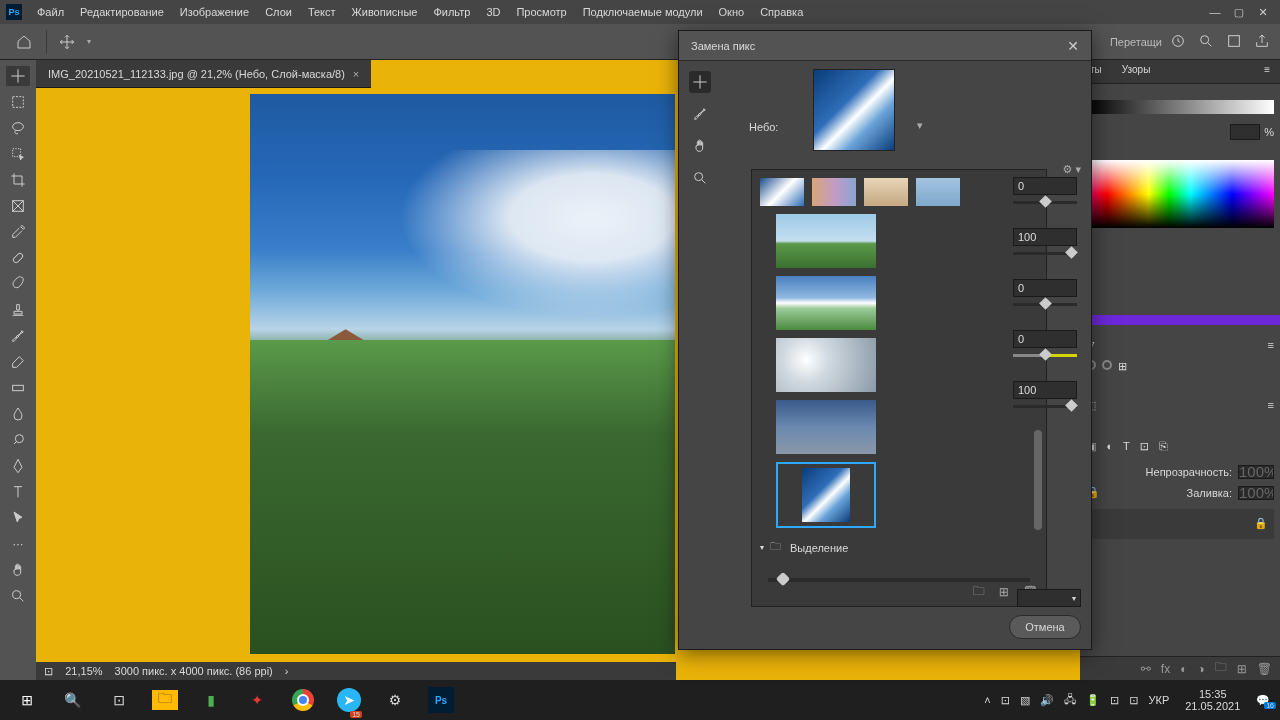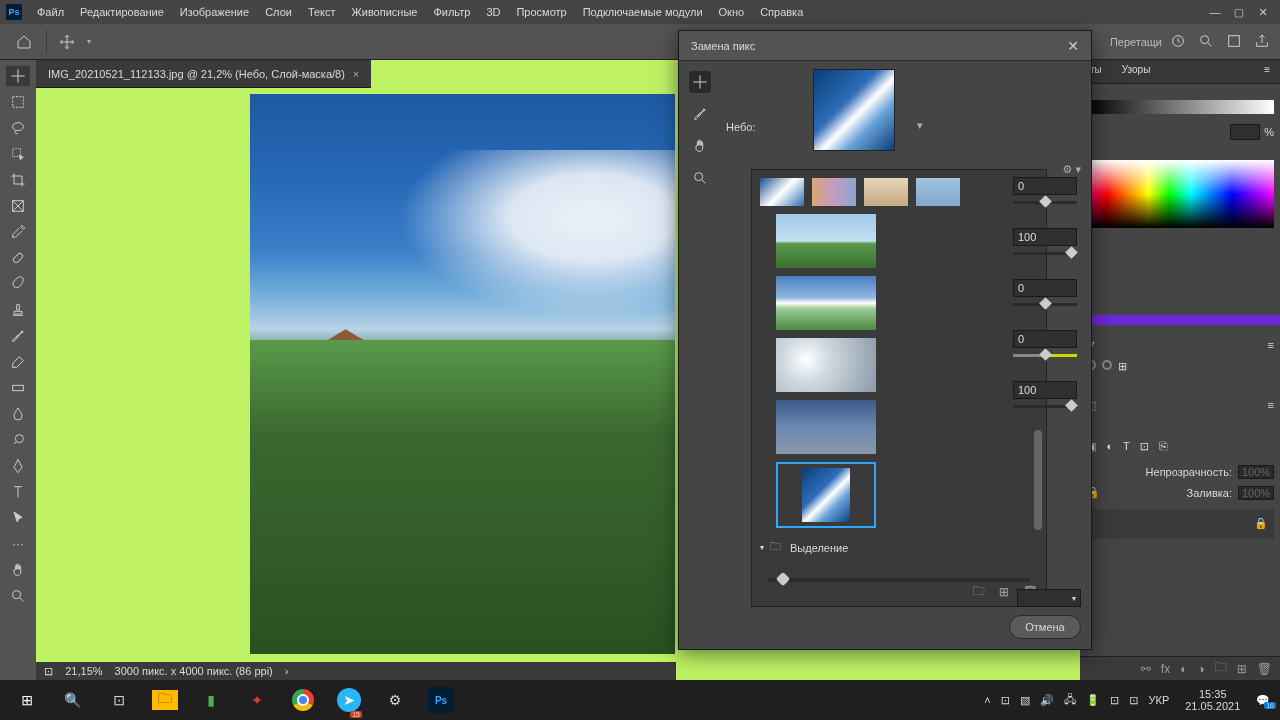--- a/index.html
+++ b/index.html
@@ -13,54 +13,54 @@
 .options-bar .home-icon{width:28px;height:28px;display:flex;align-items:center;justify-content:center}
 .options-bar .divider{width:1px;height:24px;background:#3a3a3a}
 .options-bar .move-tool{width:24px;height:24px;display:flex;align-items:center;justify-content:center}
 .options-bar .spacer{flex:1}
 .options-bar .ctr-text{color:#bbb}
 .options-bar .right-icons{display:flex;gap:12px;align-items:center}
 .main{position:absolute;top:60px;left:0;right:0;bottom:40px;display:flex}
 .tools{width:36px;background:#535353;display:flex;flex-direction:column;align-items:center;padding-top:6px;gap:6px}
 .tools .tool{width:24px;height:20px;display:flex;align-items:center;justify-content:center;cursor:default;color:#ccc}
 .tools .tool.active{background:#3a3a3a}
-.doc-area{flex:1;background:#bef264;position:relative;overflow:hidden}
+.doc-area{flex:1;background:#eab308;position:relative;overflow:hidden}
 .doc-tab{height:28px;background:#3a3a3a;display:flex;align-items:center;padding:0 12px;gap:8px;width:fit-content;border-bottom:1px solid #1a1a1a}
 .doc-tab .close{color:#aaa;cursor:default}
 .canvas-wrap{position:absolute;top:28px;left:0;right:0;bottom:0;display:flex;align-items:flex-start;justify-content:flex-start;overflow:hidden}
 .canvas{margin-left:214px;margin-top:6px;width:425px;height:560px;background:linear-gradient(to bottom,#1e5aa0 0%,#2668b8 15%,#3a7fc9 28%,#6da9d9 35%,#b8d4e8 42%,#3a7234 48%,#4a8a3e 60%,#3a6830 100%);position:relative;overflow:hidden}
 .canvas .cloud{position:absolute;top:10%;right:0;width:65%;height:30%;background:radial-gradient(ellipse at 70% 40%,#fff 0%,#f0f4f8 30%,transparent 70%);opacity:0.9}
 .canvas .trees{position:absolute;top:44%;left:0;right:0;bottom:0;background:linear-gradient(to bottom,#5a9a4a 0%,#3a6830 30%,#2a5020 100%)}
 .canvas .roof{position:absolute;top:42%;left:5%;width:35%;height:8%;background:#8b5a3c;clip-path:polygon(0 100%,50% 0,100% 100%)}
 .right-panels{width:200px;background:#6d28d9;display:flex;flex-direction:column}
 .panel-tabs{height:24px;display:flex;background:#383838;border-bottom:1px solid #222}
 .panel-tab{padding:4px 10px;font-size:10px}
 .panel-body{flex:1;padding:6px;background:#454545}
 .gradient-bar{height:14px;background:linear-gradient(to right,#000,#fff);margin:10px 0}
 .pct-box{display:flex;align-items:center;gap:4px;justify-content:flex-end}
 .pct-input{width:30px;height:16px;background:#2f2f2f;border:1px solid #1a1a1a;color:#ccc;text-align:center}
 .color-spectrum{height:68px;background:linear-gradient(to right,#ff0080,#ff0000,#ff8000,#ffff00,#00ff00,#00ffff,#0080ff,#0000ff,#8000ff,#ff00ff);position:relative;margin-top:20px}
 .color-spectrum::before{content:"";position:absolute;inset:0;background:linear-gradient(to bottom,#fff 0%,transparent 50%,#000 100%)}
 .mini-icons{display:flex;gap:6px;margin:8px 0;font-size:13px;color:#aaa}
 .drip{width:10px;height:10px;border-radius:50%;border:2px solid #888;display:inline-block}
 .layer-row-bottom{display:flex;align-items:center;gap:6px;padding:4px 0;justify-content:flex-end;font-size:10px;color:#888}
-.layer-row-bottom input{width:36px;height:14px;background:#2a2a2a;border:1px solid #1a1a1a;color:#666;font-size:11px;text-align:center}
+.layer-row-bottom input{width:36px;height:14px;background:#2a2a2a;border:1px solid #1a1a1a;color:#666;font-size:15px;text-align:center}
 .lock-row{display:flex;justify-content:space-between;padding:3px 0}
 .lock-row .ic{width:12px;color:#888}
 .panel-footer{height:24px;display:flex;align-items:center;justify-content:flex-end;gap:10px;padding:0 8px;background:#3a3a3a;border-top:1px solid #222}
 .panel-footer .ic{color:#999;font-size:12px}
 .bottom-status{position:absolute;bottom:40px;left:36px;height:18px;background:#3a3a3a;display:flex;align-items:center;padding:0 8px;gap:12px;font-size:10px;color:#aaa;width:640px}
 .dialog{position:absolute;top:30px;left:678px;width:414px;height:620px;background:#454545;border:1px solid #1a1a1a;box-shadow:0 4px 20px rgba(0,0,0,0.5);z-index:100}
 .dialog-title{height:30px;background:#535353;display:flex;align-items:center;padding:0 12px;justify-content:space-between;border-bottom:1px solid #2a2a2a}
 .dialog-close{cursor:default;color:#ccc;font-size:14px}
 .dialog-body{padding:10px;position:relative;height:calc(100% - 30px)}
 .dlg-left-icons{position:absolute;left:10px;top:10px;display:flex;flex-direction:column;gap:10px}
 .dlg-left-icons .ic{width:22px;height:22px;display:flex;align-items:center;justify-content:center;background:transparent;border-radius:3px}
 .dlg-left-icons .ic.active{background:#2a2a2a}
-.sky-label{position:absolute;left:47px;top:60px}
+.sky-label{position:absolute;left:70px;top:60px}
 .sky-preview{position:absolute;left:134px;top:8px;width:82px;height:82px;background:linear-gradient(135deg,#0a3d7a 0%,#2e6db8 40%,#fff 55%,#6aa3d9 70%,#0a3d7a 100%);border:1px solid #222}
 .sky-dd{position:absolute;left:238px;top:58px;width:10px;color:#aaa}
 .preset-panel{position:absolute;left:72px;top:108px;width:296px;height:438px;background:#3a3a3a;border:1px solid #222;padding:8px}
 .preset-row-sm{display:flex;gap:8px;margin-bottom:8px}
 .preset-sm{width:44px;height:28px}
 .preset-lg{width:100px;height:54px;margin-bottom:8px;margin-left:16px}
 .preset-lg.selected{width:100px;height:66px;border:2px solid #31a8ff;padding:2px;display:flex;align-items:center;justify-content:center}
 .preset-lg.selected .inner{width:48px;height:54px}
 .sky1{background:linear-gradient(135deg,#1a4d8f,#fff,#2e6db8)}
 .sky2{background:linear-gradient(to right,#d9a574,#c49bc4,#8aa5d1)}

